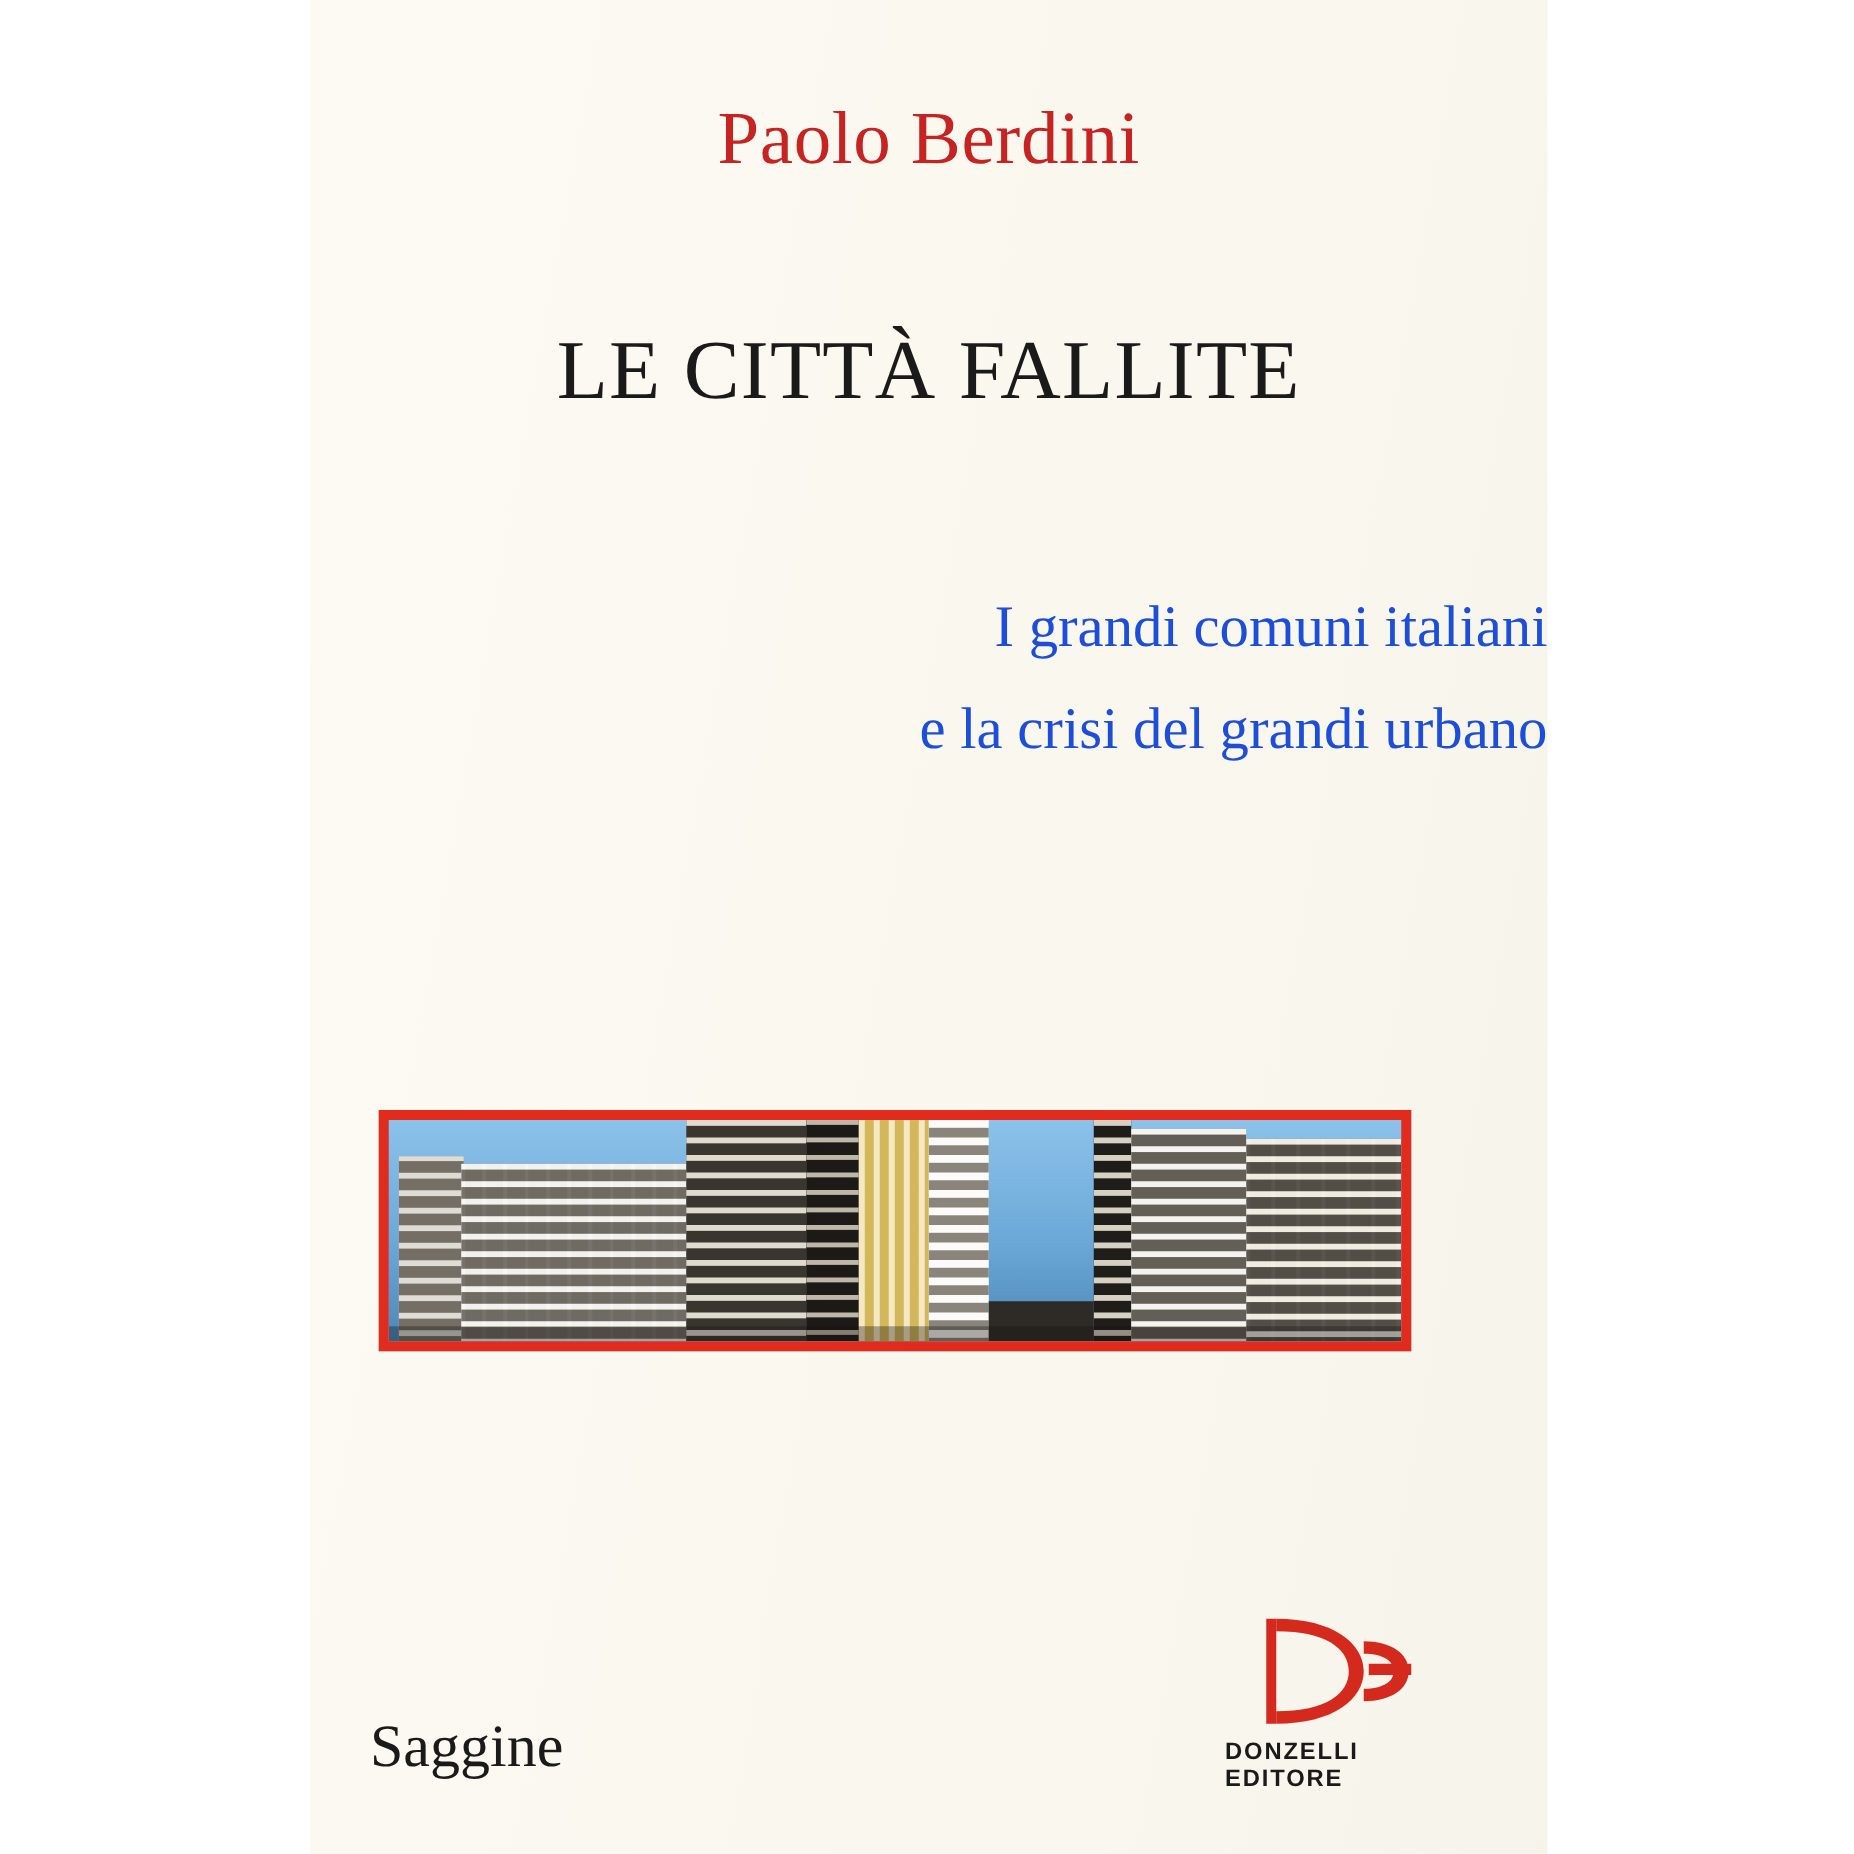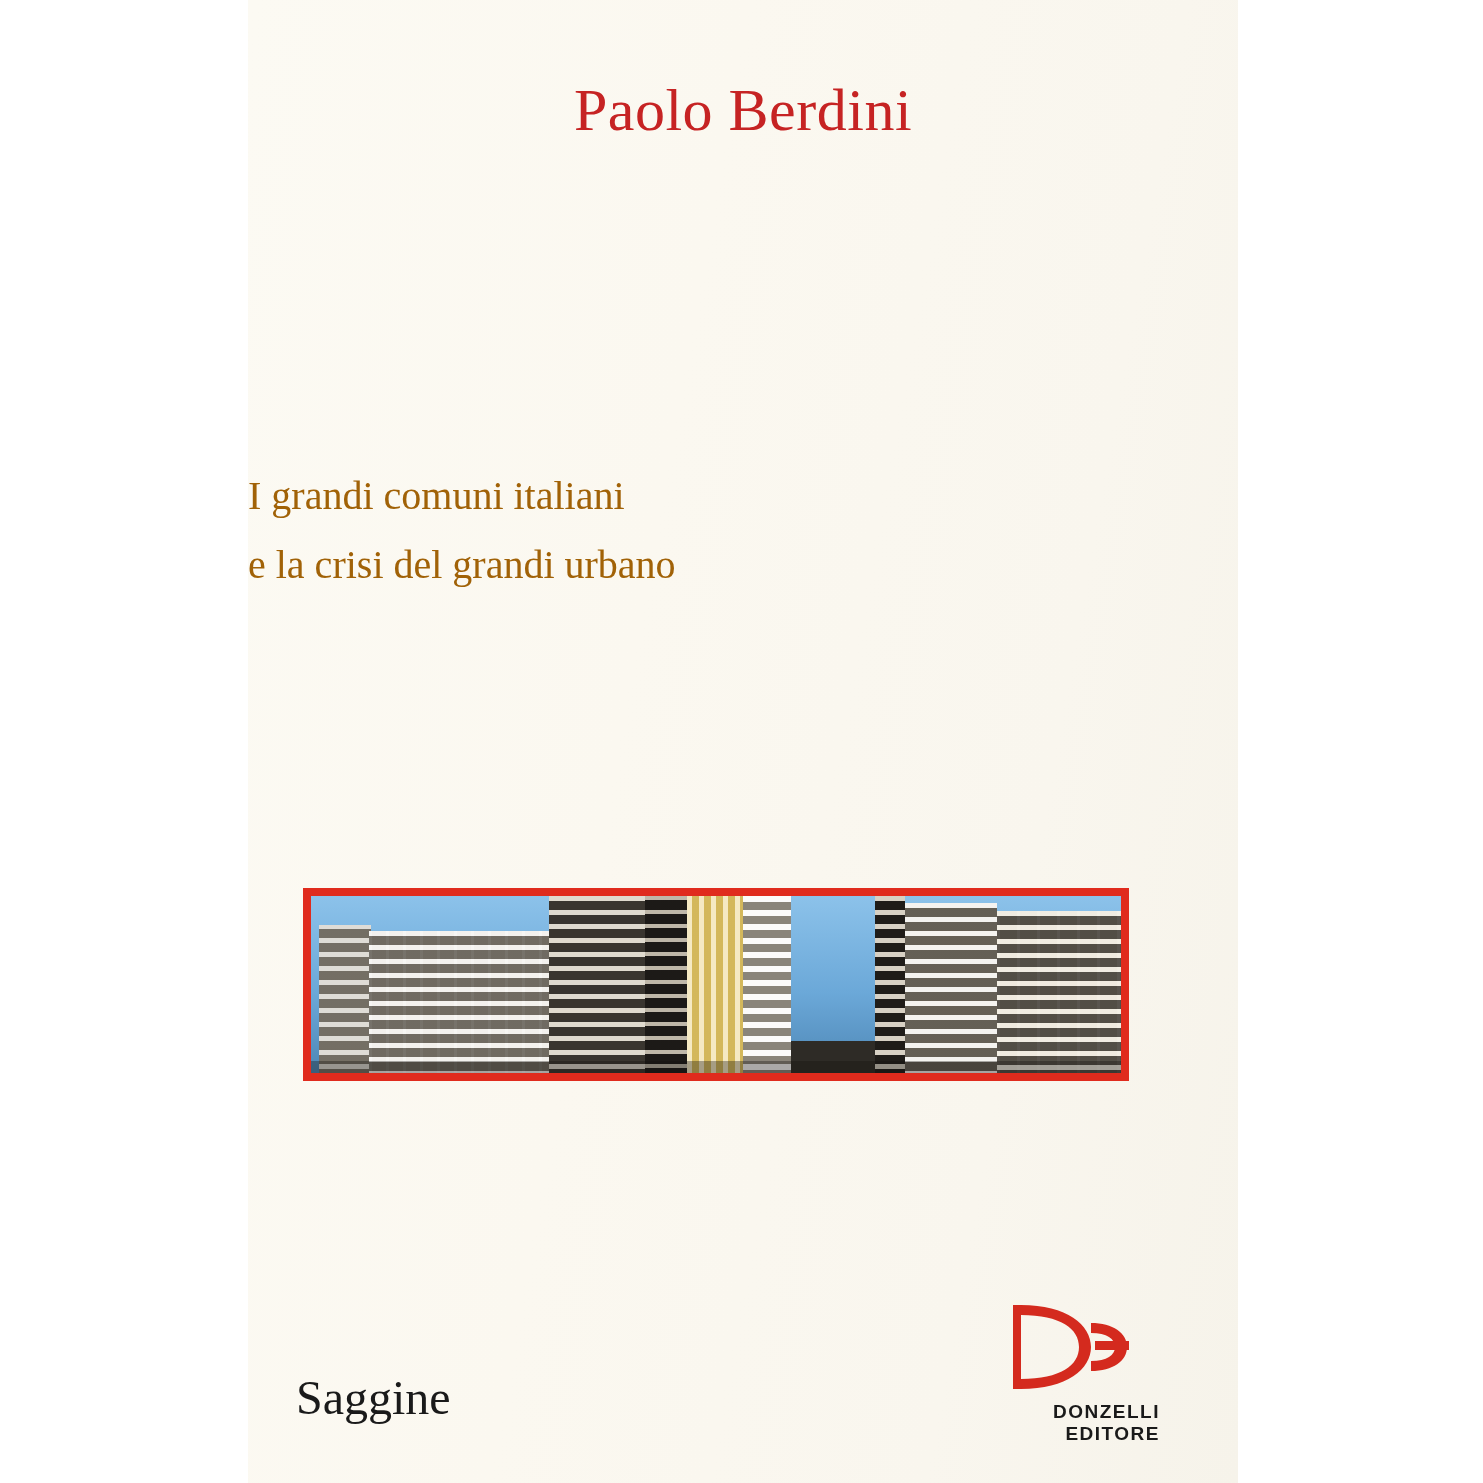--- a/index.html
+++ b/index.html
@@ -66,23 +66,23 @@
     letter-spacing: 1px;
     font-family: "Liberation Serif", serif;
     font-weight: 400;
   }
 
   .subtitle {
     position: absolute;
     left: 0;
     right: 0;
     top: 462px;
-    text-align: left;
-    color: #a16207;
-    font-size: 40px;
+    text-align: right;
+    color: #1d4ed8;
+    font-size: 47px;
     line-height: 1.72;
     font-family: "Liberation Serif", serif;
   }
 
   .preface {
     position: absolute;
     left: 0;
     right: 0;
     top: 800px;
     text-align: center;
@@ -209,23 +209,23 @@
     bottom: 58px;
     color: #1a1a1a;
     font-size: 48px;
     font-family: "Liberation Serif", serif;
   }
 
   
   .publisher {
     position: absolute;
     right: 78px;
-    bottom: 38px;
+    bottom: 48px;
     width: 180px;
-    text-align: right;
+    text-align: left;
   }
   .logo-mark {
     position: relative;
     height: 96px;
     width: 150px;
     margin: 0 auto 6px auto;
   }
   .logo-mark svg { display: block; }
   .publisher-name {
     color: #1a1a1a;
@@ -236,20 +236,21 @@
   }
 </style>
 </head>
 <body>
 
 <div class="page">
   <div class="cover">
 
     <div class="author">Paolo Berdini</div>
 
+    <div class="title">LE CITTÀ FALLITE</div>
 
     <div class="subtitle">
       <div>I grandi comuni italiani</div>
       <div>e la crisi del grandi urbano</div>
     </div>
 
 
     <div class="photo-frame">
       <div class="photo-inner">
         <div class="bld b1">

